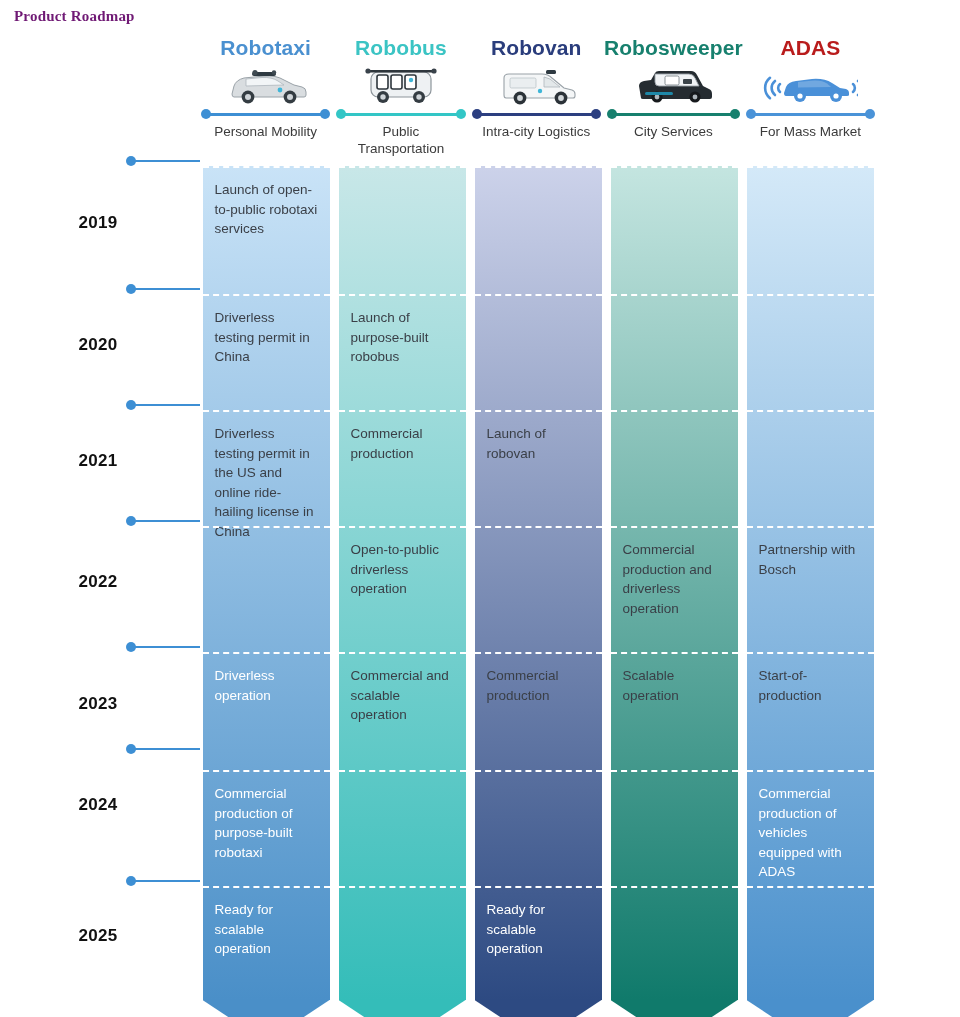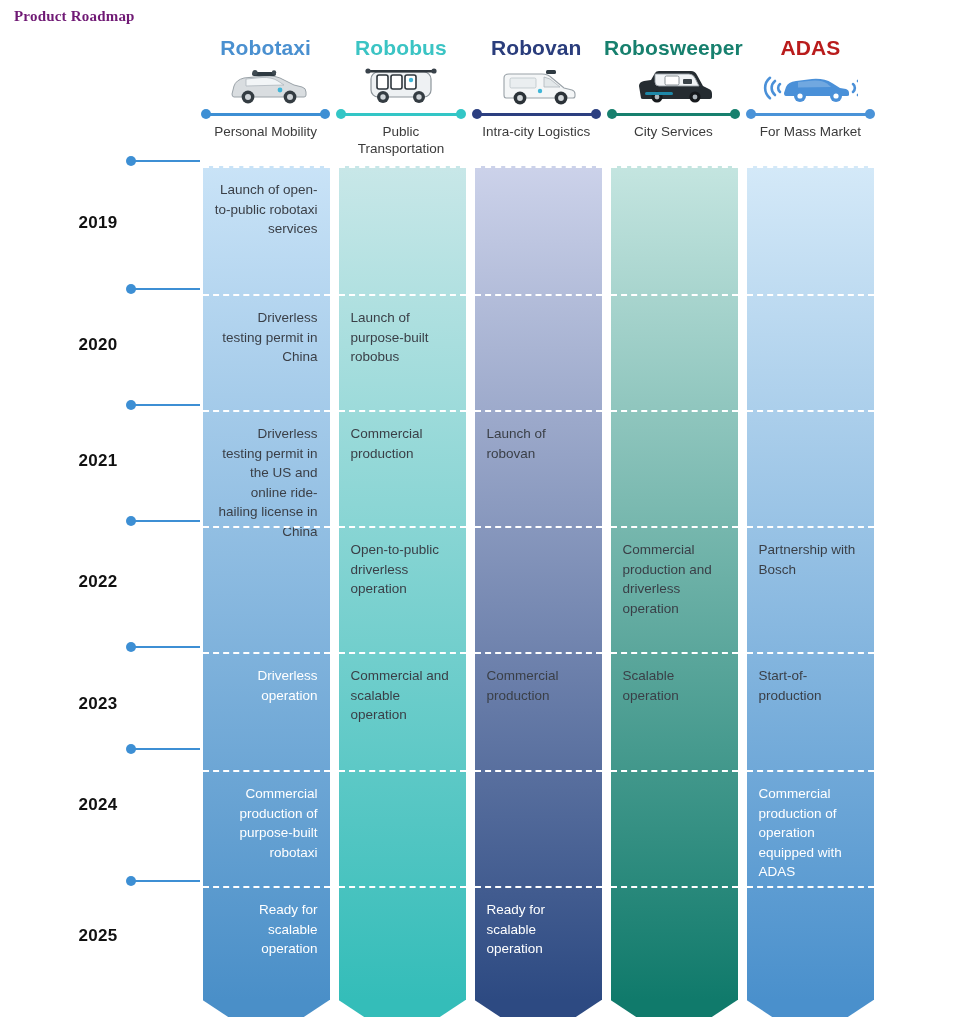--- a/index.html
+++ b/index.html
@@ -259,21 +259,21 @@
     </div>
     <div class="railrow" style="position: absolute; left: 0px; top: 720px; width: 200px; height: 114px;">
       <div class="tick"></div>
       <div class="tickline"></div>
       <div class="year" style="top: 46px;">2025</div>
     </div>
   </div>
 
 <div id="lanes">
     <div class="lane">
-      <div class="lane-body" style="height: 834px; background: linear-gradient(rgb(201, 227, 247) 0%, rgb(74, 143, 200) 100%); text-align: right;">
+      <div class="lane-body" style="height: 834px; background: linear-gradient(rgb(201, 227, 247) 0%, rgb(74, 143, 200) 100%);">
         <div class="lane-top-notch"></div>
         <div class="cell" style="height: 128px;">
           <div class="cell-text">Launch of open-to-public robotaxi services</div>
         </div>
         <div class="cell" style="height: 116px;">
           <div class="cell-text">Driverless testing permit in China</div>
         </div>
         <div class="cell" style="height: 116px;">
           <div class="cell-text">Driverless testing permit in the US and online ride-hailing license in China</div>
         </div>
@@ -385,21 +385,21 @@
         <div class="cell" style="height: 116px;">
           <div class="cell-text"></div>
         </div>
         <div class="cell" style="height: 126px;">
           <div class="cell-text">Partnership with Bosch</div>
         </div>
         <div class="cell" style="height: 118px;">
           <div class="cell-text">Start-of-production</div>
         </div>
         <div class="cell" style="height: 116px;">
-          <div class="cell-text light">Commercial production of operation equipped with ADAS</div>
+          <div class="cell-text light">Commercial production of vehicles equipped with ADAS</div>
         </div>
         <div class="cell" style="height: 114px;">
           <div class="cell-text light"></div>
         </div>
       </div>
       <div class="lane-tip" style="top: 834px; background: rgb(74, 144, 204); clip-path: polygon(0px 0px, 100% 0px, 50% 100%);"></div>
     </div>
   </div>
 
 </body></html>

